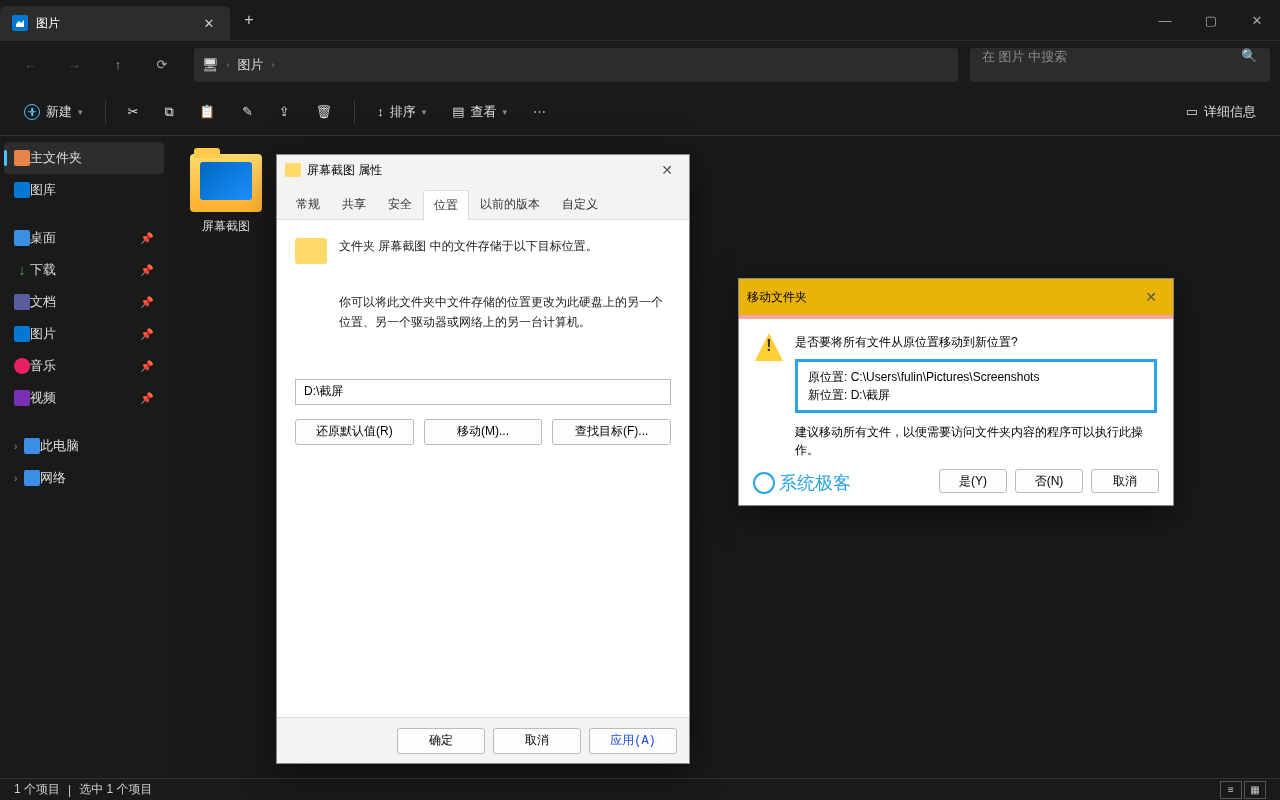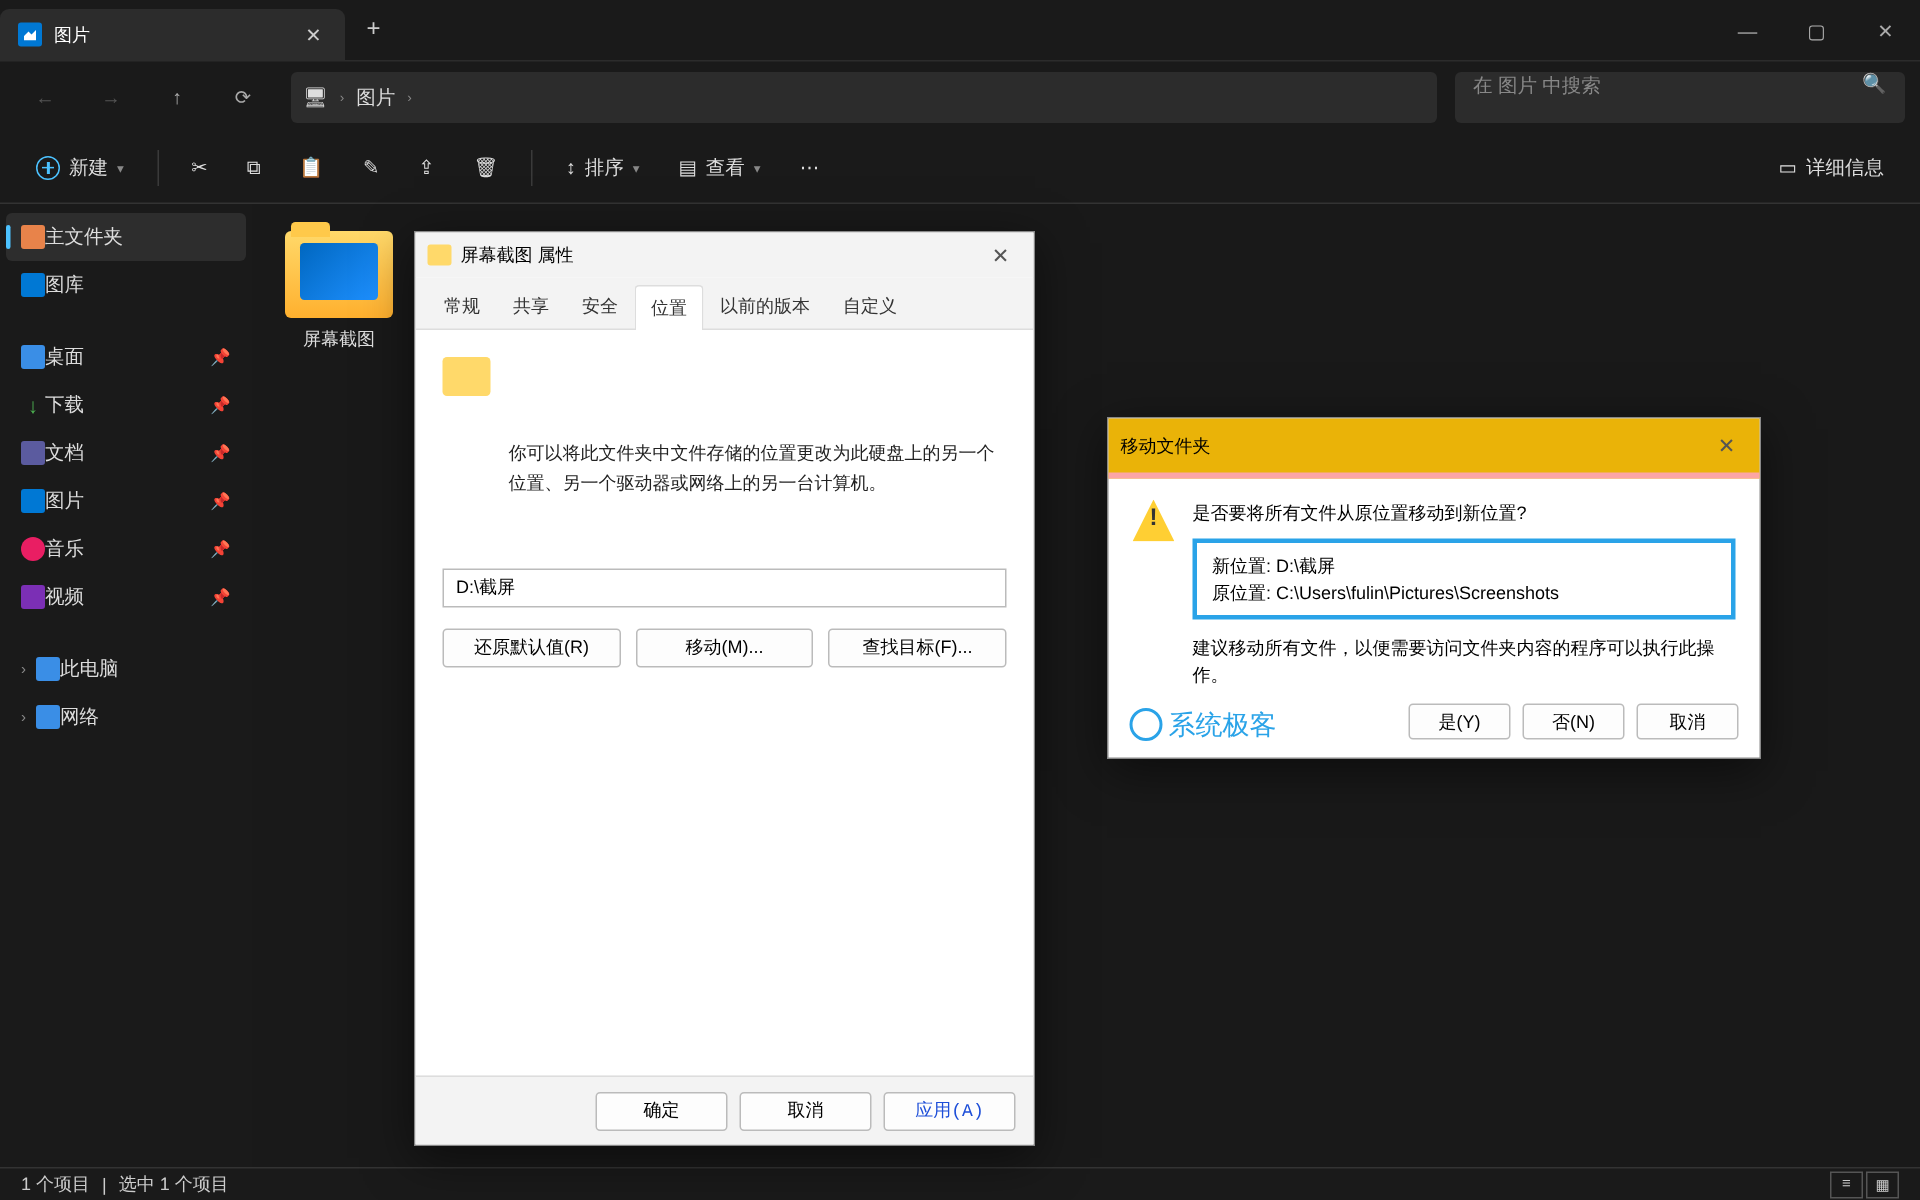--- a/index.html
+++ b/index.html
@@ -255,20 +255,21 @@
     <div class="tabb">常规</div>
     <div class="tabb">共享</div>
     <div class="tabb">安全</div>
     <div class="tabb sel">位置</div>
     <div class="tabb">以前的版本</div>
     <div class="tabb">自定义</div>
   </div>
   <div class="dlg-body">
     <div class="row1">
       <div class="bigf"></div>
+      <div class="desc">文件夹 屏幕截图 中的文件存储于以下目标位置。</div>
     </div>
     <div class="desc" style="padding-left:44px">你可以将此文件夹中文件存储的位置更改为此硬盘上的另一个位置、另一个驱动器或网络上的另一台计算机。</div>
     <input class="pathbox" value="D:\截屏" style="">
     <div class="btnrow">
       <button class="wbtn">还原默认值(R)</button>
       <button class="wbtn">移动(M)...</button>
       <button class="wbtn">查找目标(F)...</button>
     </div>
   </div>
   <div class="dlg-footer">
@@ -281,22 +282,22 @@
 <div class="dlg dlg-confirm">
   <div class="dlg-title">
     <span>移动文件夹</span>
     <span class="x">✕</span>
   </div>
   <div class="cbody">
     <div class="warn"></div>
     <div class="ctext">
       <div>是否要将所有文件从原位置移动到新位置?</div>
       <div class="hlbox">
+        <div>原位置: C:\Users\fulin\Pictures\Screenshots</div>
         <div>新位置: D:\截屏</div>
-        <div>原位置: C:\Users\fulin\Pictures\Screenshots</div>
       </div>
       <div>建议移动所有文件，以便需要访问文件夹内容的程序可以执行此操作。</div>
     </div>
   </div>
   <div style="display:flex;align-items:center;">
     <div class="watermark">
       <span class="wm-ico"></span>
       <span>系统极客</span>
     </div>
     <div class="cfoot" style="margin-left:auto">

